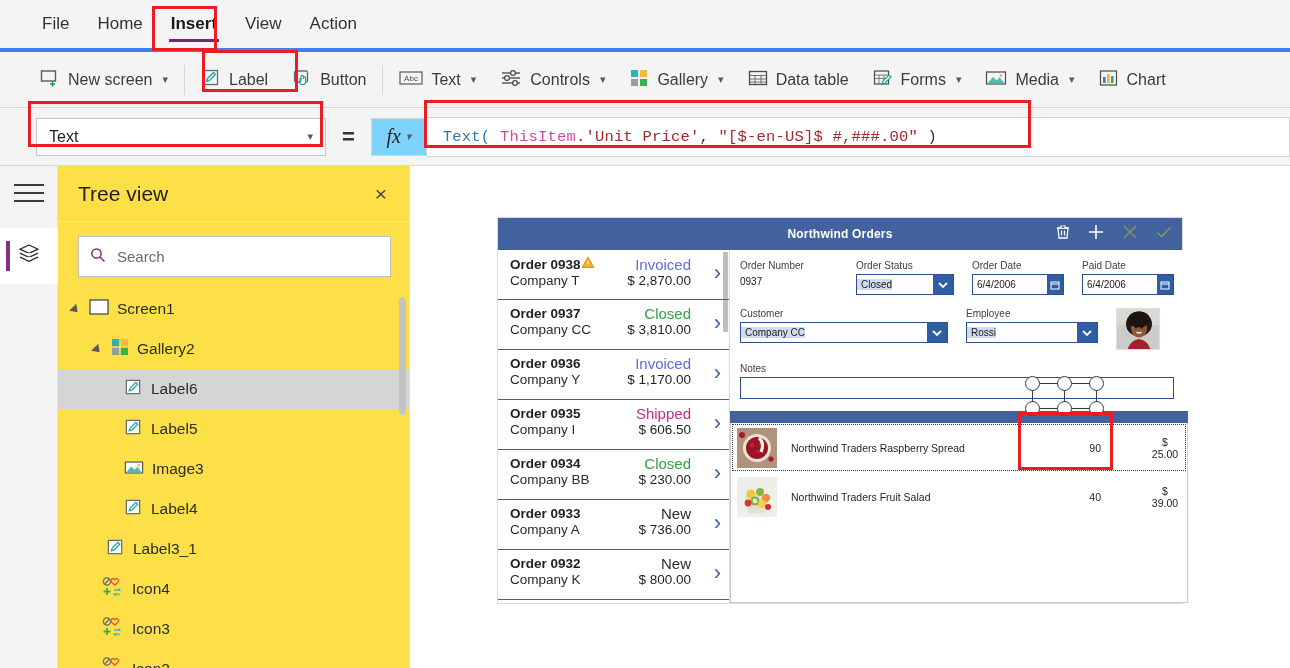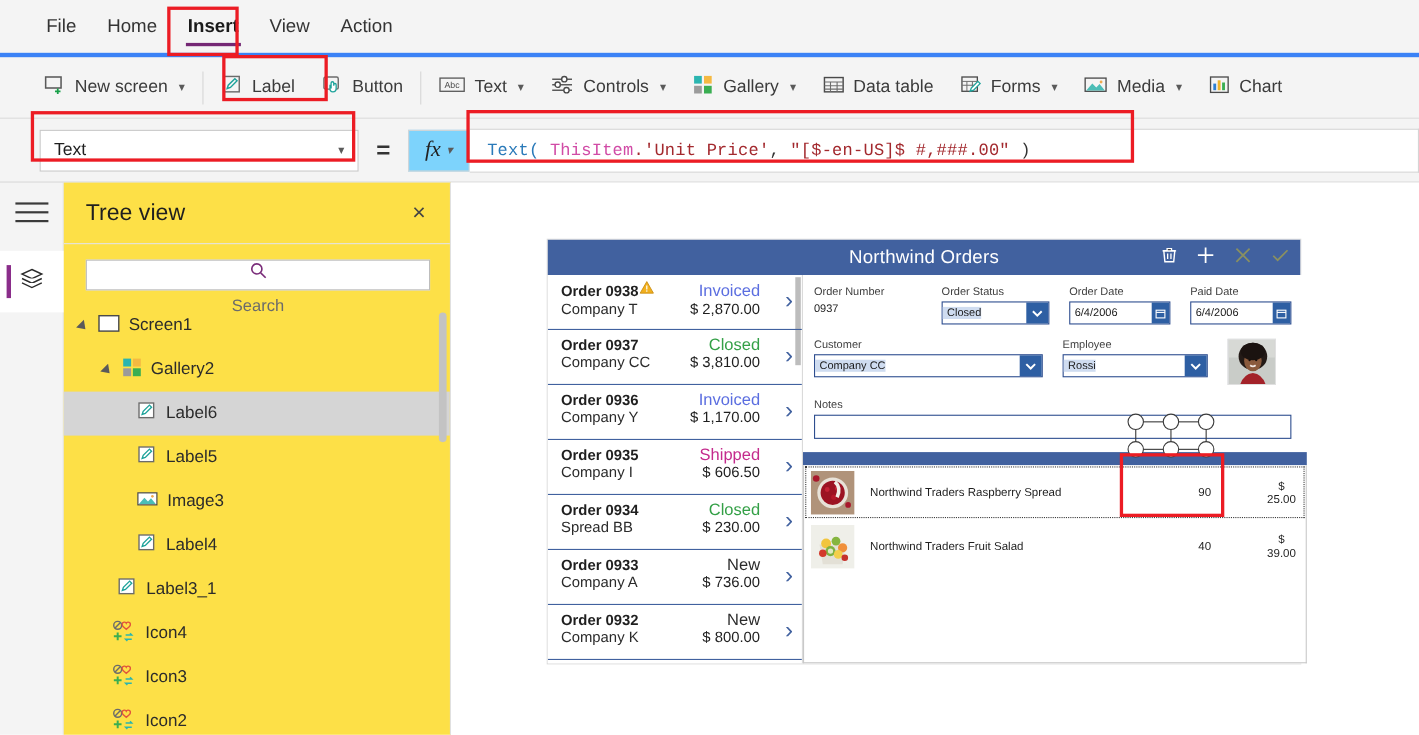--- a/index.html
+++ b/index.html
@@ -163,24 +163,24 @@
     height: 56px;
     display: flex; align-items: center;
     justify-content: space-between;
     padding: 0 22px 0 20px;
     border-bottom: 1px solid #e4e4e4;
   }
   .tree-title { font-size: 21px; color: #1f1f1f; }
   .tree-close { font-size: 21px; color: #444; line-height: 1; }
   .tree-search-wrap { padding: 14px 18px 12px 20px; }
   .tree-search {
-    height: 28px; background: #ffffff;
+    height: 41px; background: #ffffff;
     border: 1px solid #bdbdbd;
     display: flex; align-items: center;
-    gap: 10px; padding: 0 10px; flex-direction: column;
+    gap: 10px; padding: 0 10px;
   }
   .tree-search .ph { font-size: 15px; color: #6b6b6b; }
   .tree-list { flex: 1; overflow: hidden; position: relative; }
   .tree-row {
     height: 40px;
     display: flex; align-items: center;
     gap: 8px;
     font-size: 15.5px;
     color: #2b2b2b;
     padding-right: 10px;
@@ -219,22 +219,22 @@
     height: 32px;
     background: #41619f;
     display: flex; align-items: center;
     position: relative;
   }
   .app-title {
     position: absolute;
     left: 0; right: 0;
     text-align: center;
     color: #ffffff;
-    font-weight: normal;
-    font-size: 17px;
+    font-weight: bold;
+    font-size: 12px;
     letter-spacing: 0.2px;
   }
   .app-hdr-icons {
     position: absolute; right: 8px;
     display: flex; align-items: center; gap: 14px;
   }
   .app-body { display: flex; height: calc(385px - 32px); }
 
   
   .order-list {
@@ -739,21 +739,21 @@
             </div>
             <span class="oc-chev">›</span>
           </div>
 
           <div class="order-card">
             <div class="oc-line">
               <span class="oc-id">Order 0934</span>
               <span class="oc-status oc-right" style="color:#34a047">Closed</span>
             </div>
             <div class="oc-line">
-              <span class="oc-comp">Spread BB</span>
+              <span class="oc-comp">Company BB</span>
               <span class="oc-amt oc-right">$ 230.00</span>
             </div>
             <span class="oc-chev">›</span>
           </div>
 
           <div class="order-card">
             <div class="oc-line">
               <span class="oc-id">Order 0933</span>
               <span class="oc-status oc-right" style="color:#2b2b2b">New</span>
             </div>

